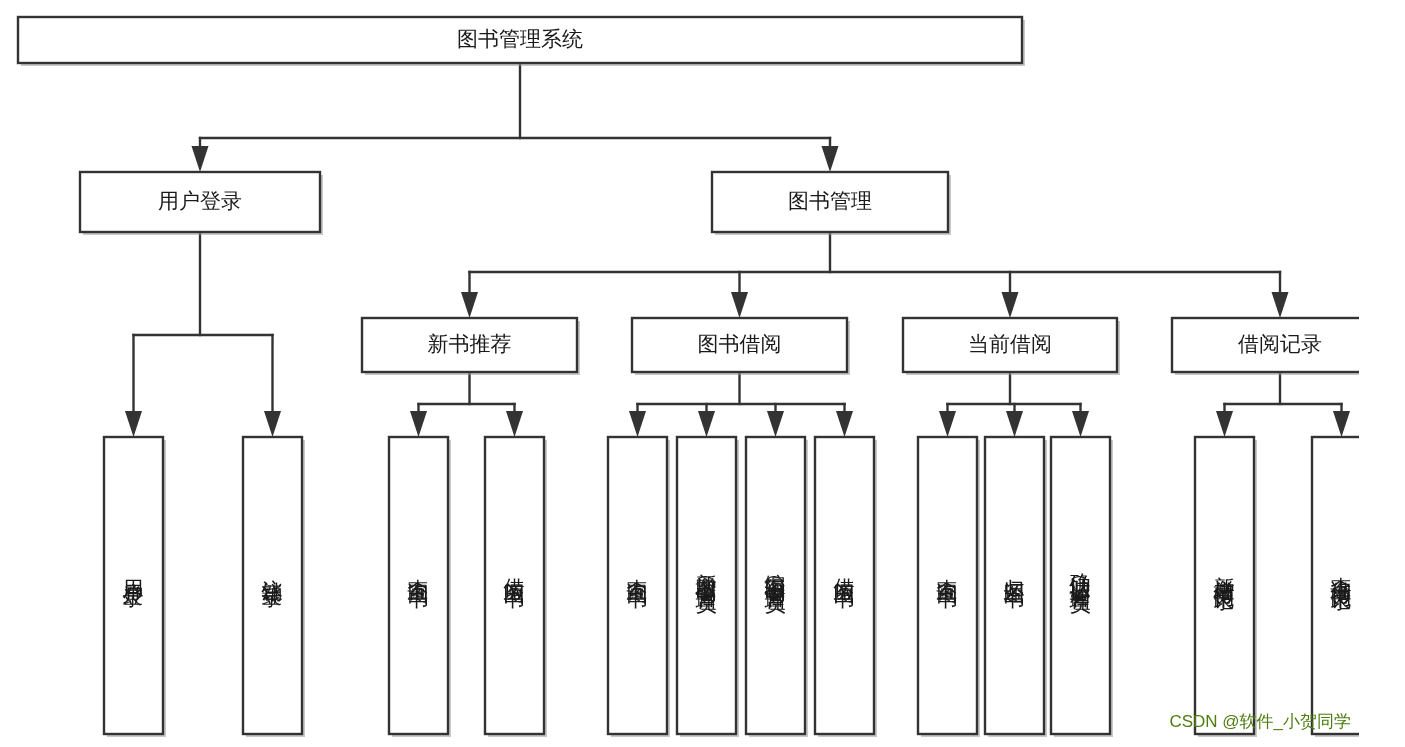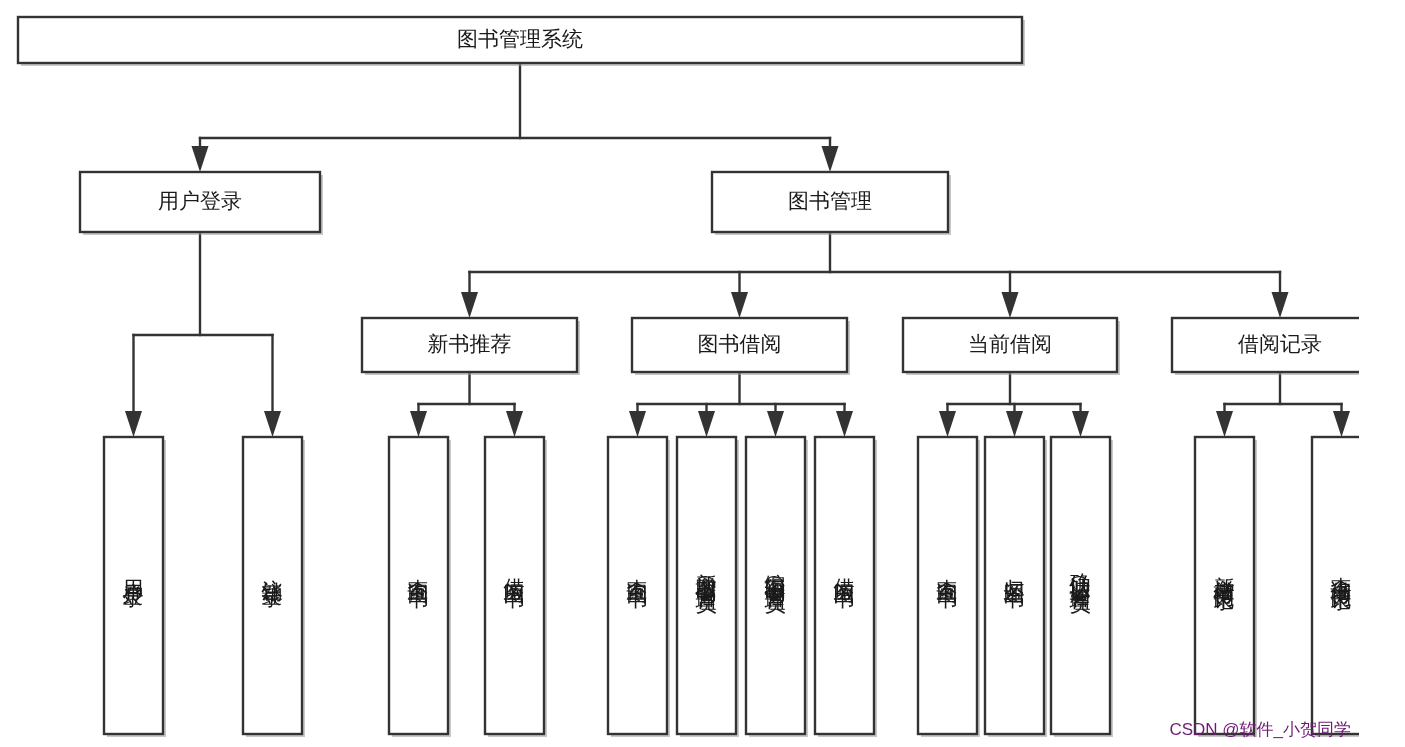--- a/index.html
+++ b/index.html
@@ -57,24 +57,24 @@
     font-family: "Liberation Sans", "DejaVu Sans", sans-serif;
     font-size: 21px;
     text-anchor: middle;
     dominant-baseline: middle;
     writing-mode: vertical-rl;
     letter-spacing: 3px;
   }
   .watermark-text {
     position: absolute;
     right: 8px;
-    bottom: 6px;
+    bottom: 14px;
     font-family: "Liberation Sans", "DejaVu Sans", sans-serif;
     font-size: 17px;
-    color: #701a75;
+    color: #4d7c0f;
     white-space: nowrap;
     user-select: none;
   }
 </style>
 </head>
 <body>
 
 <div id="diagram-root">
   <svg class="diagram-canvas" id="diagram-svg" viewBox="0 0 1405 747">
     <g id="layer-connectors">

